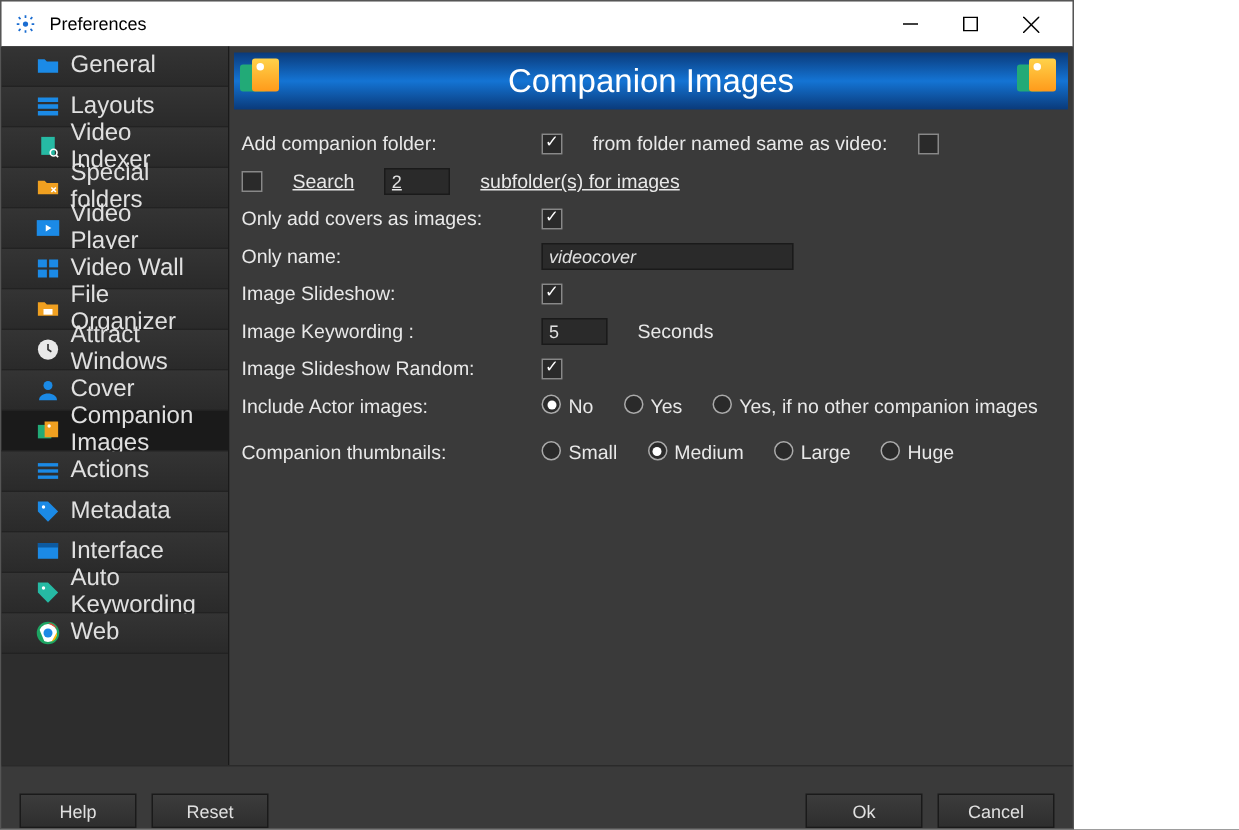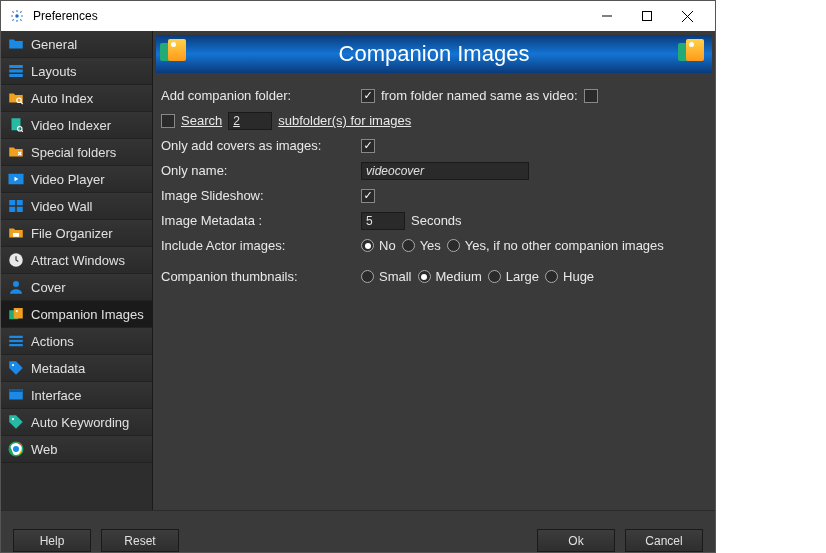--- a/index.html
+++ b/index.html
@@ -5,41 +5,41 @@
 * { box-sizing: border-box; margin: 0; padding: 0; }
 body { font-family: "Segoe UI", Arial, sans-serif; font-size: 13px; background: #fff; overflow: hidden; }
 .window { width: 716px; height: 553px; border: 1px solid #555; display: flex; flex-direction: column; background: #3a3a3a; }
 .titlebar { height: 30px; background: #fff; display: flex; align-items: center; padding: 0 8px; color: #000; }
 .titlebar .gear { width: 16px; height: 16px; margin-right: 8px; display: flex; align-items: center; justify-content: center; }
 .titlebar .title { flex: 1; font-size: 12px; }
 .winbtn { width: 40px; height: 30px; display: flex; align-items: center; justify-content: center; }
 .winbtn svg { stroke: #000; }
 .body { flex: 1; display: flex; background: #3a3a3a; min-height: 0; }
 .sidebar { width: 152px; background: #2d2d2d; border-right: 1px solid #1a1a1a; overflow-y: auto; display: flex; flex-direction: column; }
-.side-item { height: 27px; display: flex; align-items: center; padding: 0 6px; color: #e0e0e0; font-size: 13px; cursor: pointer; gap: 6px; border-bottom: 1px solid #222; background: linear-gradient(#343434,#2a2a2a); }
+.side-item { height: 27px; display: flex; align-items: center; padding: 0 22px; color: #e0e0e0; font-size: 16px; cursor: pointer; gap: 6px; border-bottom: 1px solid #222; background: linear-gradient(#343434,#2a2a2a); }
 .side-item.active { background: #1a1a1a; }
 .side-icon { width: 18px; height: 18px; flex-shrink: 0; display: flex; align-items: center; justify-content: center; }
 .side-spacer { flex: 1; background: #2d2d2d; }
 .content { flex: 1; display: flex; flex-direction: column; background: #3a3a3a; color: #e0e0e0; min-height: 0; }
 .banner { height: 38px; background: linear-gradient(180deg, #0a3a7a 0%, #1474d4 50%, #0a3a7a 100%); display: flex; align-items: center; justify-content: center; color: #fff; font-size: 22px; font-weight: 400; position: relative; margin: 4px 3px 4px 3px; }
 .banner .bicon { position: absolute; width: 30px; height: 30px; }
 .banner .bicon.left { left: 4px; }
 .banner .bicon.right { right: 4px; }
 .form { padding: 6px 8px; font-size: 13px; color: #e8e8e8; }
 .row { display: flex; align-items: center; min-height: 25px; margin-bottom: 0; }
 .lbl { width: 200px; }
-.ctrls { display: flex; align-items: center; gap: 6px; }
+.ctrls { display: flex; align-items: center; gap: 20px; }
 .chk { width: 14px; height: 14px; border: 1px solid #888; background: #2a2a2a; display: inline-flex; align-items: center; justify-content: center; cursor: pointer; }
 .chk.on::after { content: "✓"; color: #fff; font-size: 11px; line-height: 1; }
 .num, .txt { background: #2a2a2a; border: 1px solid #1a1a1a; color: #e0e0e0; font-size: 12px; padding: 1px 4px; height: 18px; }
 .num { width: 44px; }
 .txt { width: 168px; font-style: italic; }
 .radio { width: 13px; height: 13px; border: 1px solid #aaa; border-radius: 50%; background: #2a2a2a; display: inline-flex; align-items: center; justify-content: center; cursor: pointer; }
 .radio.on::after { content: ""; width: 6px; height: 6px; background: #fff; border-radius: 50%; }
-.rlabel { display: inline-flex; align-items: center; gap: 5px; cursor: pointer; }
+.rlabel { display: inline-flex; align-items: flex-start; gap: 5px; cursor: pointer; }
 .footer { height: 42px; background: #3a3a3a; border-top: 1px solid #2a2a2a; display: flex; align-items: flex-end; padding: 0 12px; gap: 10px; }
 .footer .spacer { flex: 1; }
 .btn { min-width: 78px; height: 23px; background: linear-gradient(#3c3c3c,#2e2e2e); border: 1px solid #1a1a1a; color: #e0e0e0; font-size: 12px; display: inline-flex; align-items: center; justify-content: center; cursor: pointer; }
 .sep { height: 6px; }
 .picicon { position: relative; width: 28px; height: 28px; }
 .picicon .back { position: absolute; left: 0; top: 4px; width: 18px; height: 18px; background: #2a7; border-radius: 2px; }
 .picicon .front { position: absolute; left: 8px; top: 0; width: 18px; height: 22px; background: linear-gradient(#ffd24a,#ff9a1a); border-radius: 2px; }
 .picicon .sun { position: absolute; left: 11px; top: 3px; width: 5px; height: 5px; background: #fff; border-radius: 50%; }
 </style>
 </head>
@@ -89,30 +89,20 @@
               <rect x="3" y="4" width="18" height="4" fill="#1b8ae6"></rect>
               <rect x="3" y="10" width="18" height="4" fill="#1b8ae6"></rect>
               <rect x="3" y="16" width="18" height="4" fill="#1b8ae6"></rect>
             </svg>
           </span>
           <span>Layouts</span>
         </div>
         <div class="side-item">
           <span class="side-icon">
             <svg width="18" height="18" viewBox="0 0 24 24">
-              <path d="M3 6h6l2 2h10v10H3z" fill="#f0a020"></path>
-              <circle cx="16" cy="15" r="3" fill="none" stroke="#fff" stroke-width="1.5"></circle>
-              <path d="M18 17l3 3" stroke="#fff" stroke-width="1.5"></path>
-            </svg>
-          </span>
-          <span>Auto Index</span>
-        </div>
-        <div class="side-item">
-          <span class="side-icon">
-            <svg width="18" height="18" viewBox="0 0 24 24">
               <rect x="6" y="3" width="12" height="16" fill="#26baa4"></rect>
               <circle cx="17" cy="17" r="3" fill="none" stroke="#fff" stroke-width="1.5"></circle>
               <path d="M19 19l2 2" stroke="#fff" stroke-width="1.5"></path>
             </svg>
           </span>
           <span>Video Indexer</span>
         </div>
         <div class="side-item">
           <span class="side-icon">
             <svg width="18" height="18" viewBox="0 0 24 24">
@@ -274,27 +264,33 @@
         </div>
 
         <div class="row">
           <div class="lbl">Image Slideshow:</div>
           <div class="ctrls">
               <span class="chk on"></span>
             </div>
         </div>
 
         <div class="row">
-          <div class="lbl">Image Metadata :</div>
+          <div class="lbl">Image Keywording :</div>
           <div class="ctrls">
             <input class="num" value="5" style="">
             <span>Seconds</span>
           </div>
         </div>
 
+        <div class="row">
+          <div class="lbl">Image Slideshow Random:</div>
+          <div class="ctrls">
+              <span class="chk on"></span>
+            </div>
+        </div>
 
         <div class="row">
           <div class="lbl">Include Actor images:</div>
           <div class="ctrls" id="actor-radios">
               <span class="rlabel">
                 <span class="radio on"></span>
                 <span>No</span>
               </span>
               <span class="rlabel">
                 <span class="radio"></span>

